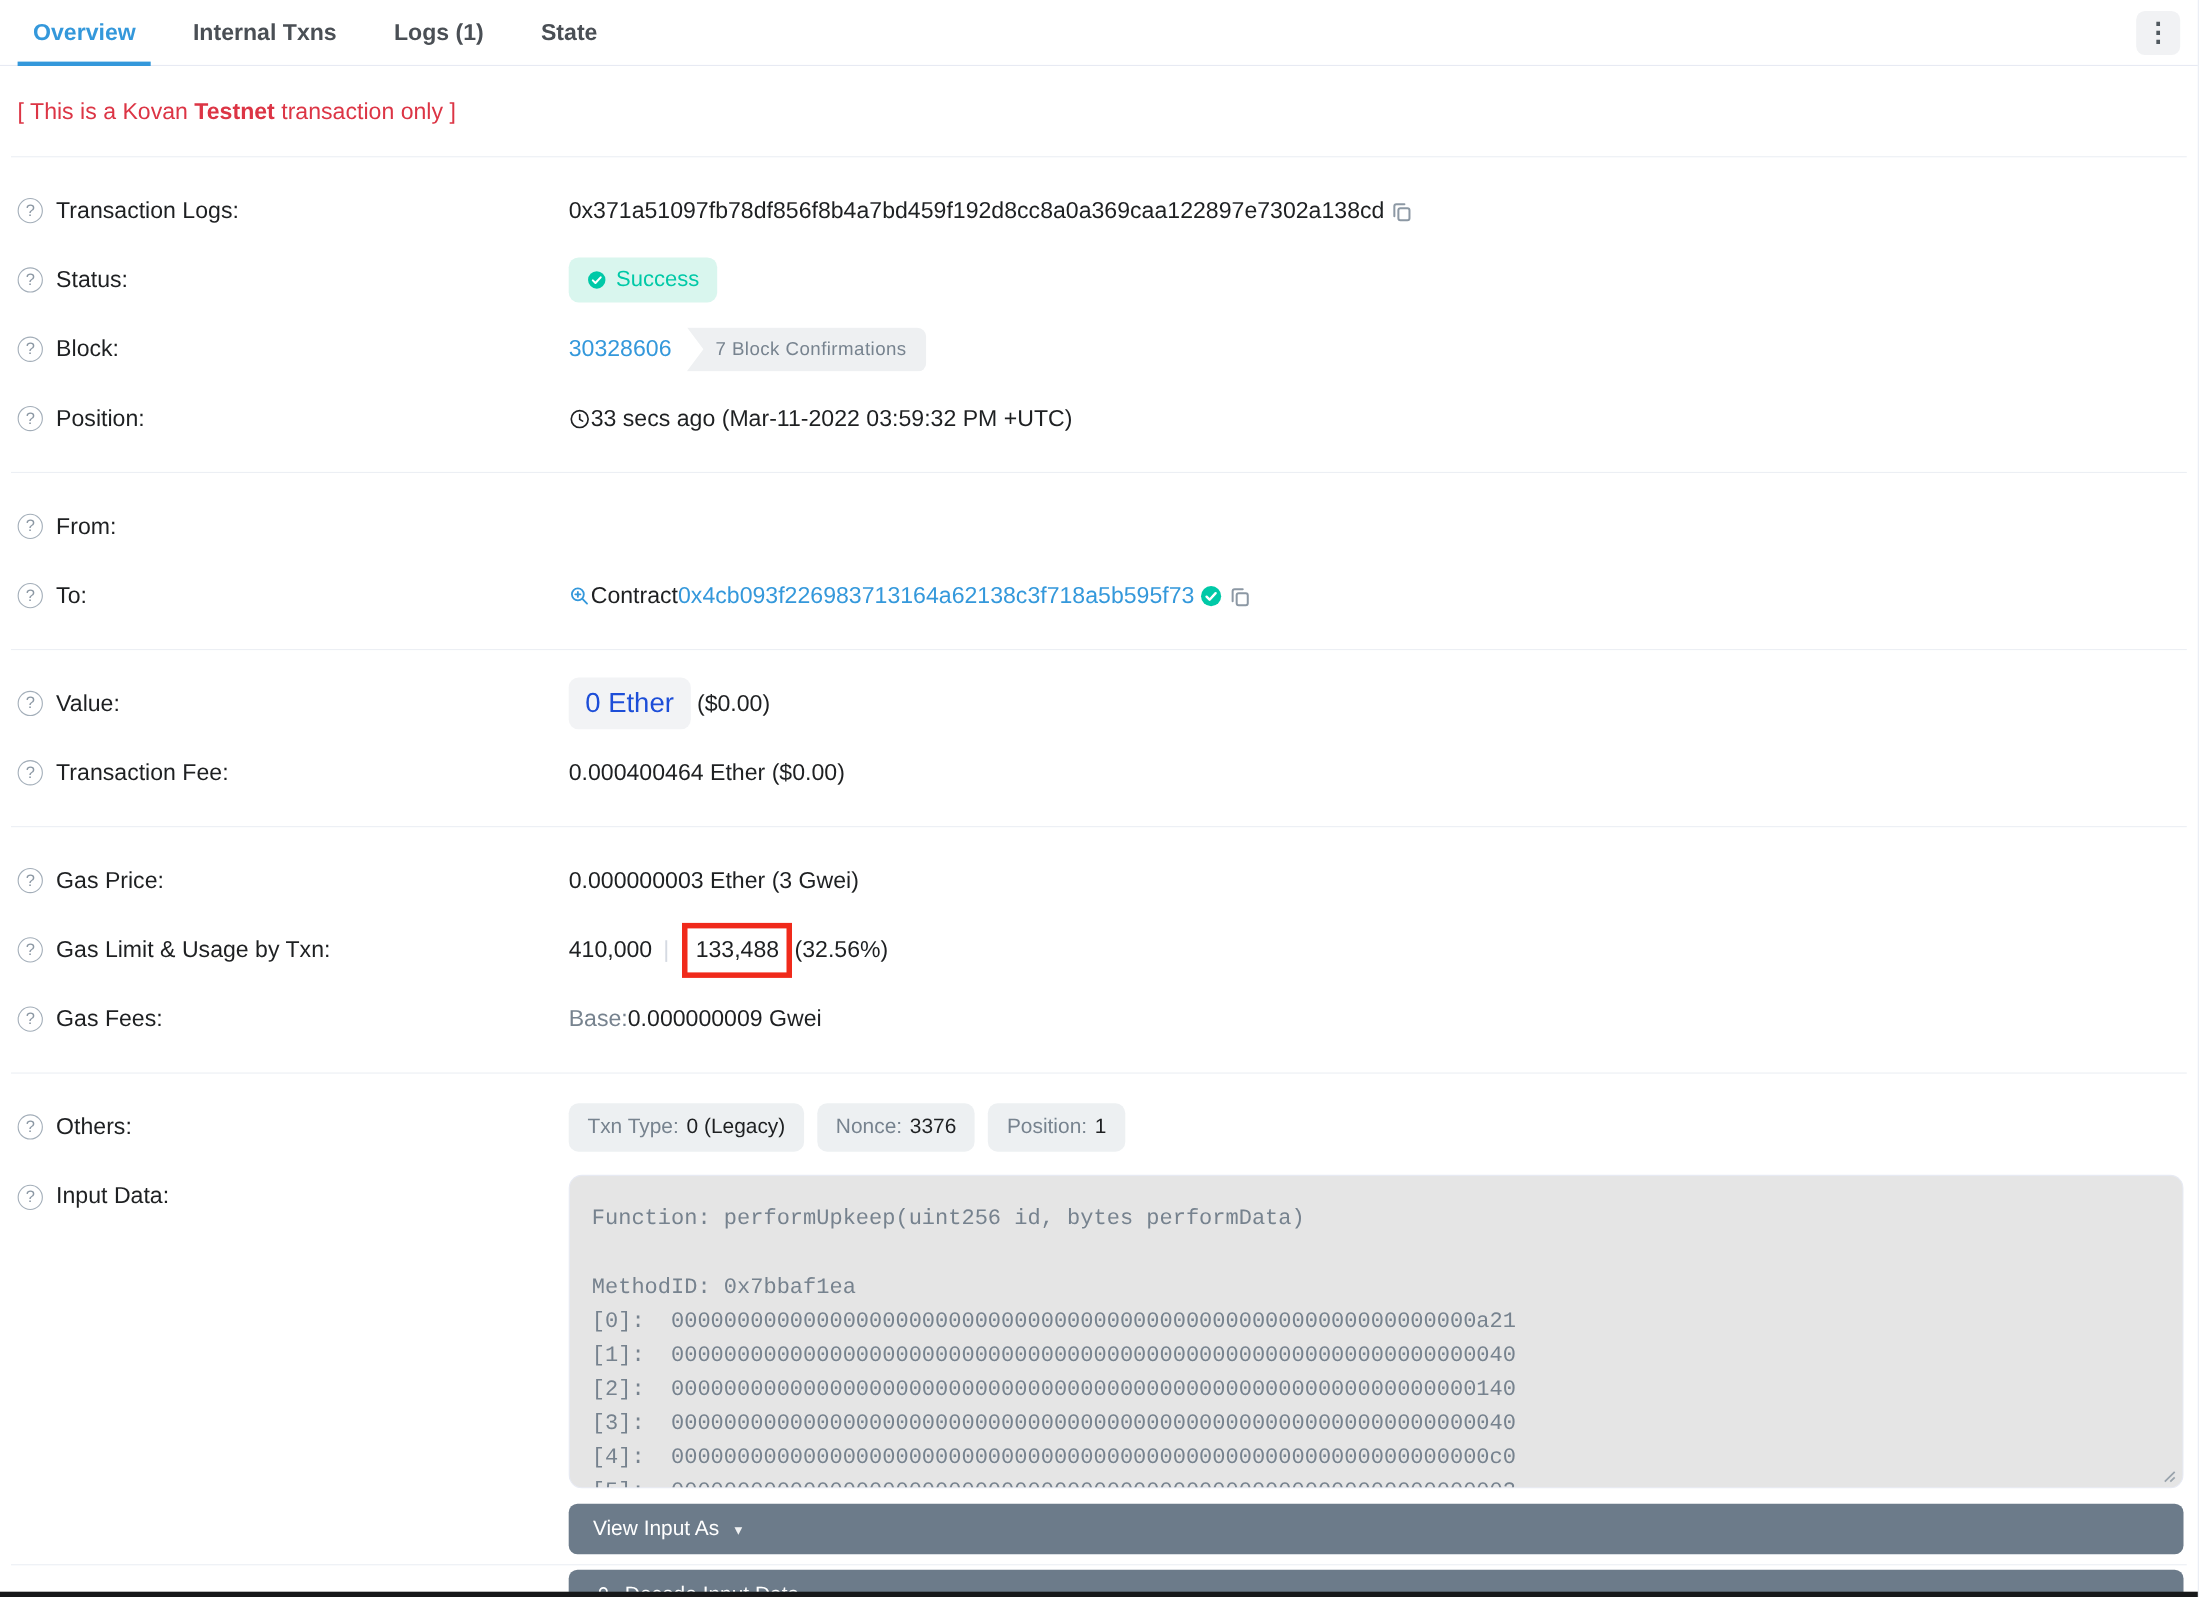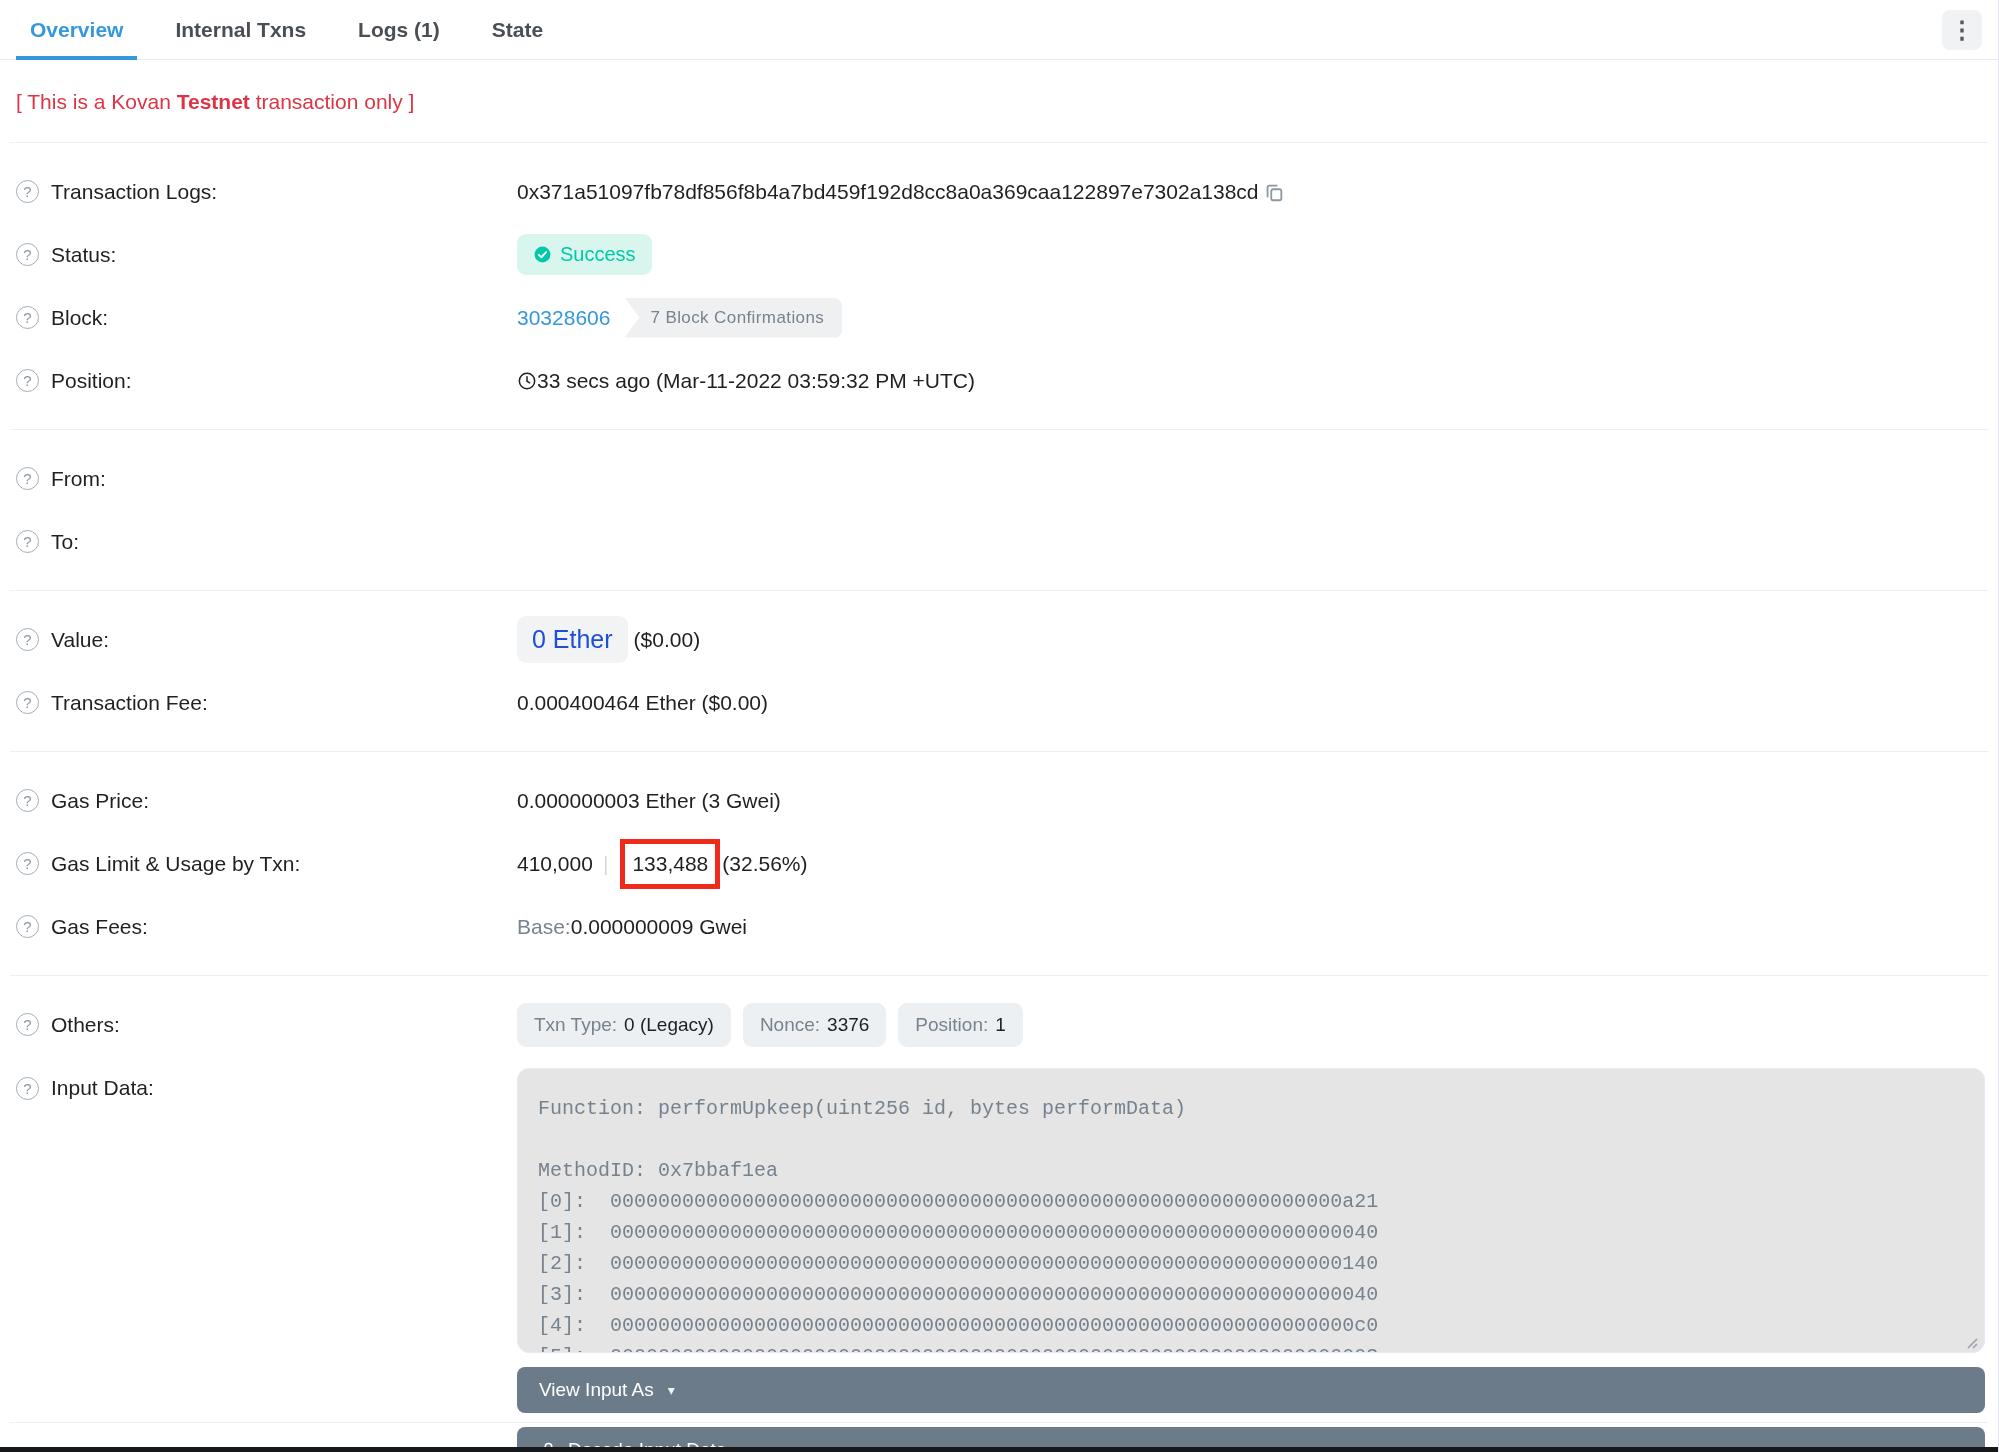--- a/index.html
+++ b/index.html
@@ -168,20 +168,42 @@
       <div class="lbl">
         <span class="q">?</span>
         <span>From:</span>
       </div>
     </div>
 
     <div class="row">
       <div class="lbl">
         <span class="q">?</span>
         <span>To:</span>
+      </div>
+      <div class="val">
+        <span class="icon-btn" style="margin-left:0;">
+          <svg width="20" height="20" viewBox="0 0 24 24" fill="none" stroke="#3498db" stroke-width="2" stroke-linecap="round">
+              <circle cx="10" cy="10" r="6.5"></circle>
+              <path d="M10 7.2v5.6M7.2 10h5.6M15 15l5 5"></path>
+            </svg>
+        </span>
+        <span>Contract</span>
+        <a class="link">0x4cb093f226983713164a62138c3f718a5b595f73</a>
+        <span class="icon-btn">
+          <svg width="22" height="22" viewBox="0 0 24 24">
+              <circle cx="12" cy="12" r="10" fill="#00c9a7"></circle>
+              <path d="M7.5 12.5l3 3 6-6.5" stroke="#fff" stroke-width="2.4" fill="none" stroke-linecap="round" stroke-linejoin="round"></path>
+            </svg>
+        </span>
+        <span class="icon-btn">
+          <svg width="22" height="22" viewBox="0 0 24 24" fill="none" stroke="#8c98a4" stroke-width="2" stroke-linecap="round" stroke-linejoin="round">
+              <rect x="9" y="9" width="11" height="12" rx="2"></rect>
+              <path d="M15 5H7a2 2 0 0 0-2 2v10"></path>
+            </svg>
+        </span>
       </div>
     </div>
   </div>
 
   <hr class="divider">
 
   <div class="group">
     <div class="row">
       <div class="lbl">
         <span class="q">?</span>

